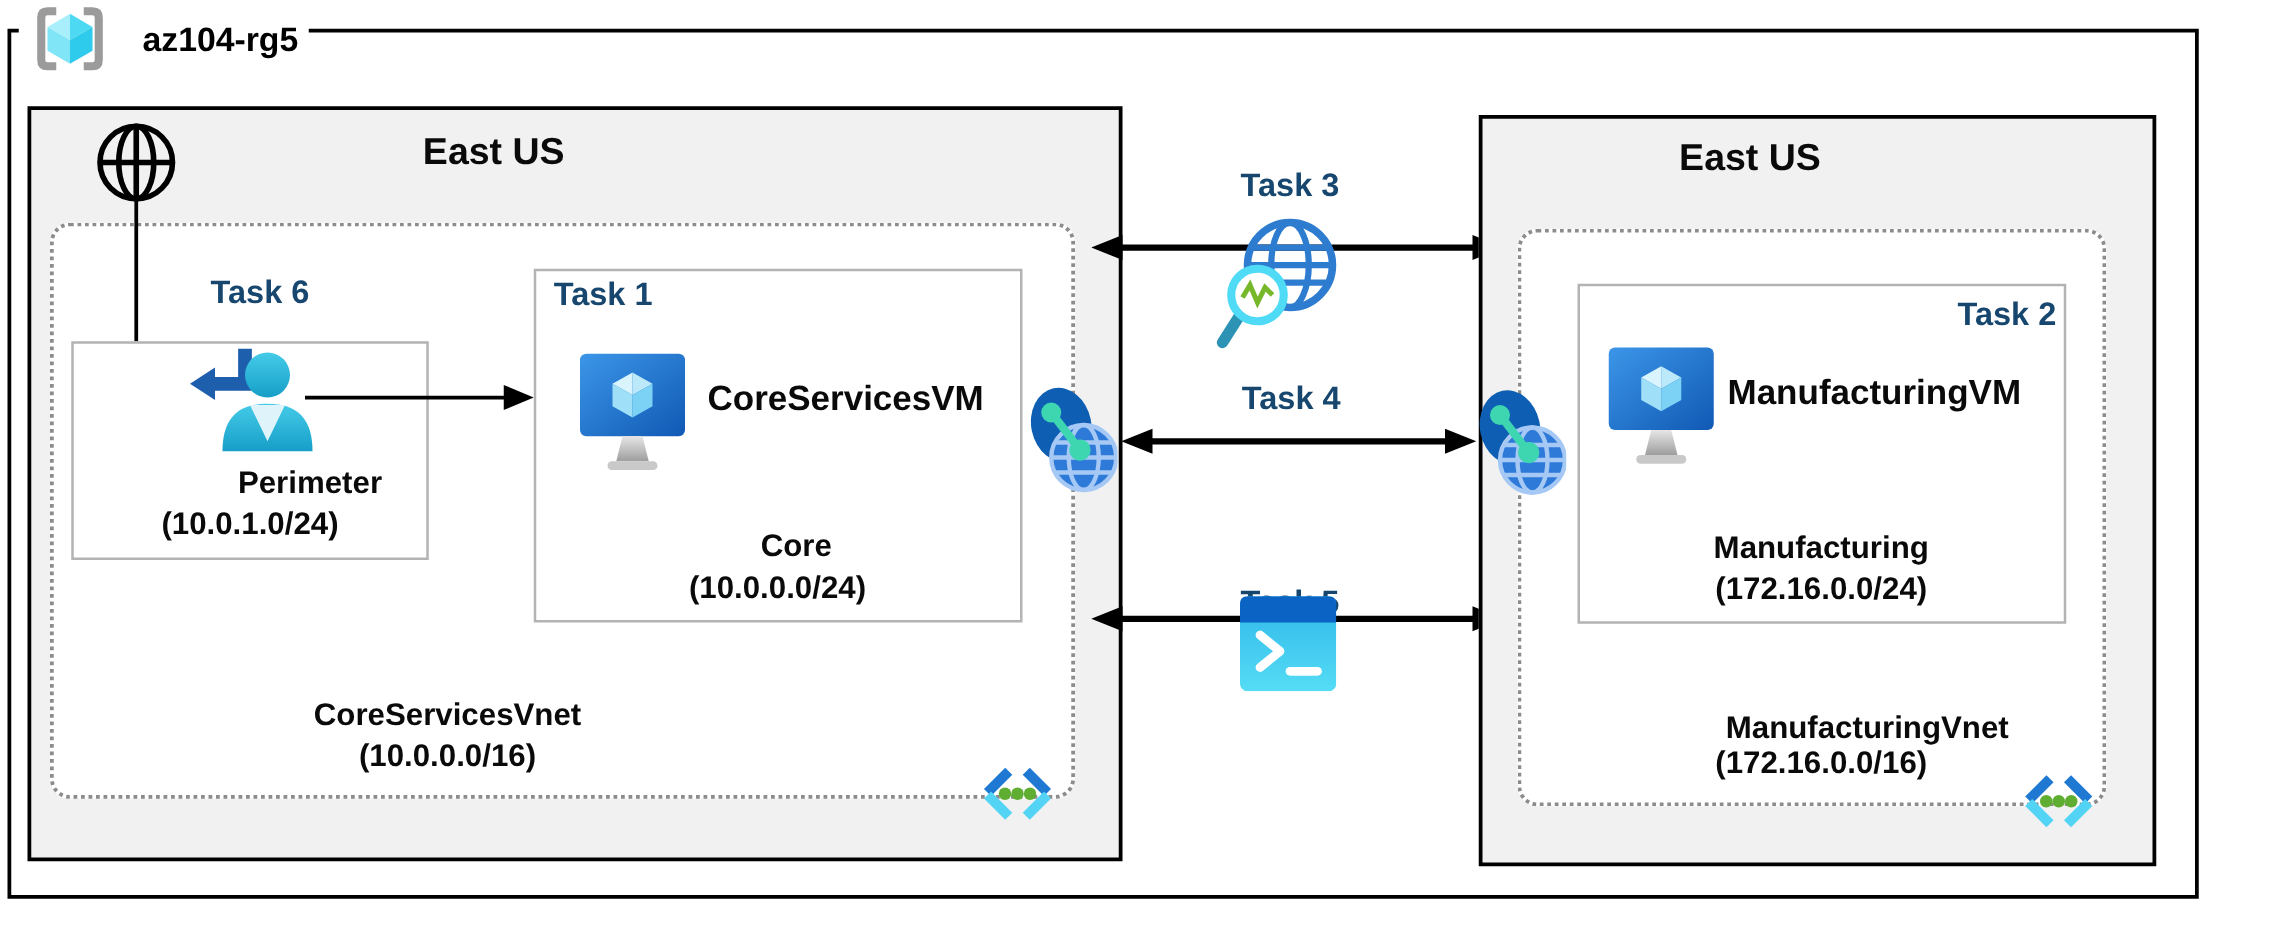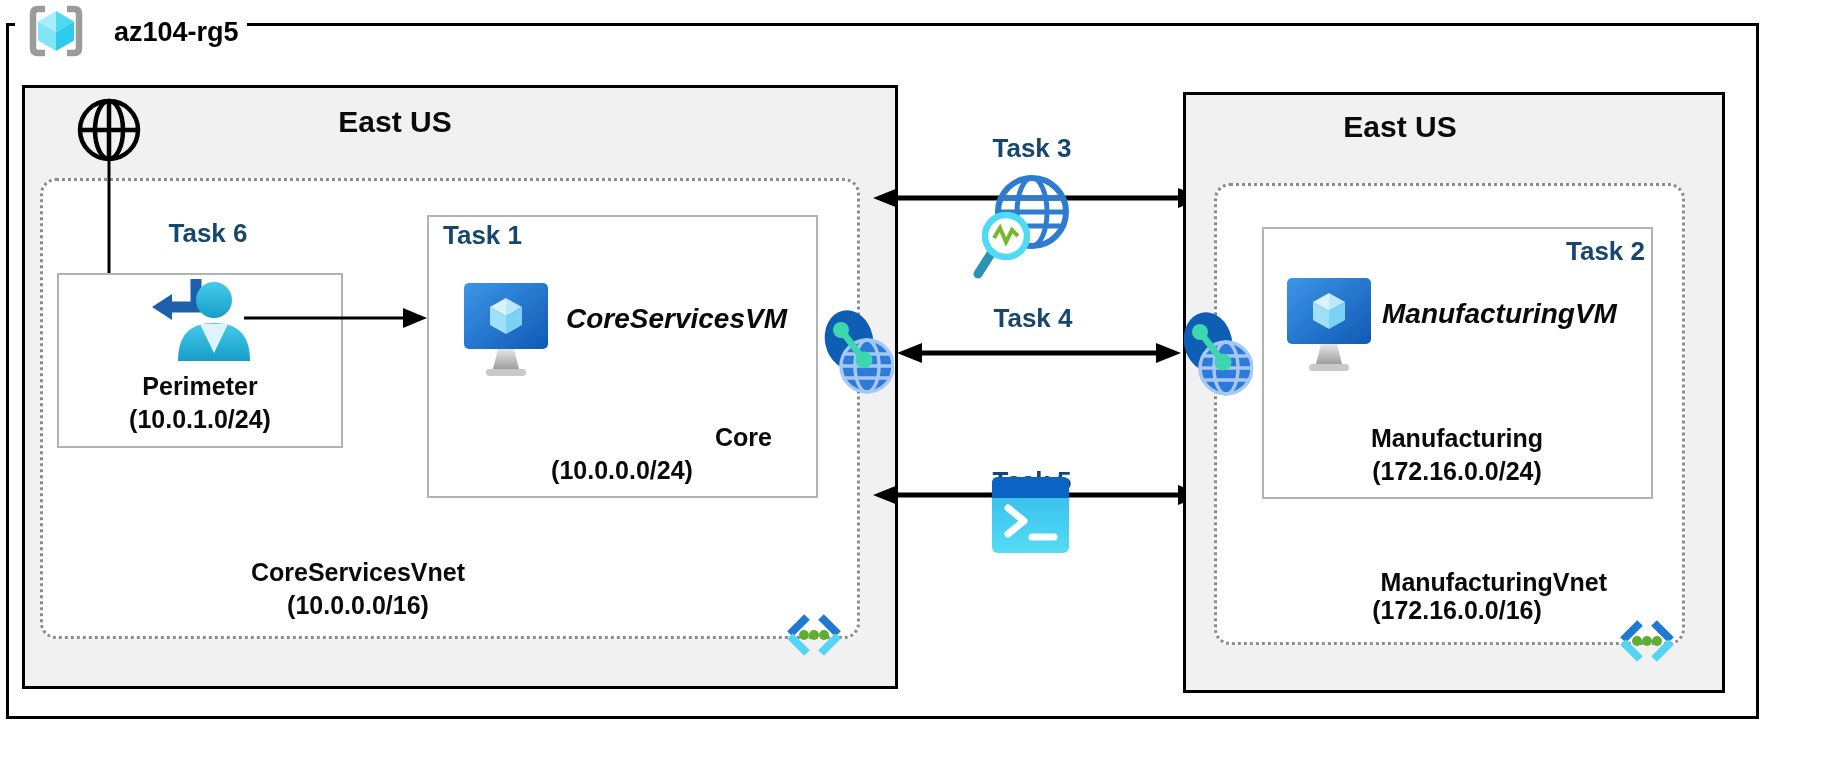--- a/index.html
+++ b/index.html
@@ -8,21 +8,21 @@
     background:#ffffff;color:#111;
     font-family:"Liberation Sans",sans-serif;font-weight:bold;
   }
   .abs{position:absolute;}
   .region{background:#F1F1F1;border:3px solid #000;box-sizing:border-box;}
   .whitebox{background:#fff;border:2px solid #B3B3B3;box-sizing:border-box;}
   .dottedbox{background:#fff;border:3.5px dotted #8C8C8C;border-radius:16px;box-sizing:border-box;}
   .task{color:#17476F;font-size:26px;}
   .loc{font-size:30px;color:#0a0a0a;}
   .rgtitle{font-size:27px;color:#000;}
-  .vmname{font-size:28px;color:#0a0a0a;white-space:nowrap;font-style:italic;}
+  .vmname{font-size:28px;color:#0a0a0a;white-space:nowrap;}
   .line{font-size:25px;color:#0a0a0a;white-space:nowrap;}
   .tc{text-align:center;}
   .tr{text-align:right;}
   svg{display:block;}
 </style>
 </head>
 <body>
 
 <div class="abs" style="left:6px;top:23px;width:1753px;height:696px;border:3px solid #000;box-sizing:border-box;background:#fff;"></div>
 
@@ -76,21 +76,21 @@
           <stop offset="1" stop-color="#169EC8"></stop>
       </linearGradient>
     </defs>
     <path d="M46,2 V30 H20" fill="none" stroke="#1E5FAD" stroke-width="11"></path>
     <polygon points="2,30 22,17 22,43" fill="#1E5FAD"></polygon>
     <circle cx="64" cy="23" r="18" fill="url(#pg)"></circle>
     <path d="M28,84 C28,58 40,46 64,46 C88,46 100,58 100,84 Z" fill="url(#pg)"></path>
     <polygon points="50,47 78,47 64,76" fill="#DFF4FA"></polygon>
   </svg>
 </div>
-<div class="abs line tc" style="left:57px;top:372px;width:286px;">Perimeter</div>
+<div class="abs line tc" style="left:57px;top:372px;width:286px;padding-left:48px;">Perimeter</div>
 <div class="abs line tc" style="left:57px;top:405px;width:286px;">(10.0.1.0/24)</div>
 
 <div class="abs" style="left:244px;top:305px;">
   <svg width="184" height="26" viewBox="0 0 184 26">
     <line x1="0" y1="13" x2="160" y2="13" stroke="#000" stroke-width="3"></line>
     <polygon points="183,13 159,3 159,23" fill="#000"></polygon>
   </svg>
 </div>
 
 <div class="abs whitebox" style="left:427px;top:215px;width:391px;height:283px;"></div>
@@ -111,21 +111,21 @@
     <rect x="2" y="2" width="84" height="66" rx="5" fill="url(#vmg1)"></rect>
     <polygon points="44,17 28,26 44,35" fill="#D9F4FD"></polygon>
     <polygon points="44,17 60,26 44,35" fill="#BCE9FA"></polygon>
     <polygon points="28,26 44,35 44,53 28,44" fill="#9FE0F8"></polygon>
     <polygon points="60,26 44,35 44,53 60,44" fill="#7CD2F4"></polygon>
     <polygon points="36,68 52,68 57,88 31,88" fill="url(#sg1)"></polygon>
     <rect x="24" y="88" width="40" height="7" rx="3.5" fill="#C9C9C9"></rect>
   </svg>
 </div>
 <div class="abs vmname" style="left:566px;top:303px;">CoreServicesVM</div>
-<div class="abs line tc" style="left:472px;top:423px;width:300px;text-align:right;">Core</div>
+<div class="abs line tc" style="left:487px;top:423px;width:300px;">Core</div>
 <div class="abs line tc" style="left:472px;top:456px;width:300px;">(10.0.0.0/24)</div>
 
 <div class="abs line tc" style="left:208px;top:558px;width:300px;">CoreServicesVnet</div>
 <div class="abs line tc" style="left:208px;top:591px;width:300px;">(10.0.0.0/16)</div>
 
 <div class="abs" style="left:783px;top:612px;">
   <svg width="62" height="46" viewBox="0 0 62 46">
     <line x1="24" y1="5" x2="7" y2="22" stroke="#1F78D1" stroke-width="8"></line>
     <line x1="7" y1="24" x2="24" y2="41" stroke="#54D4F5" stroke-width="8"></line>
     <line x1="38" y1="5" x2="55" y2="22" stroke="#1F78D1" stroke-width="8"></line>

